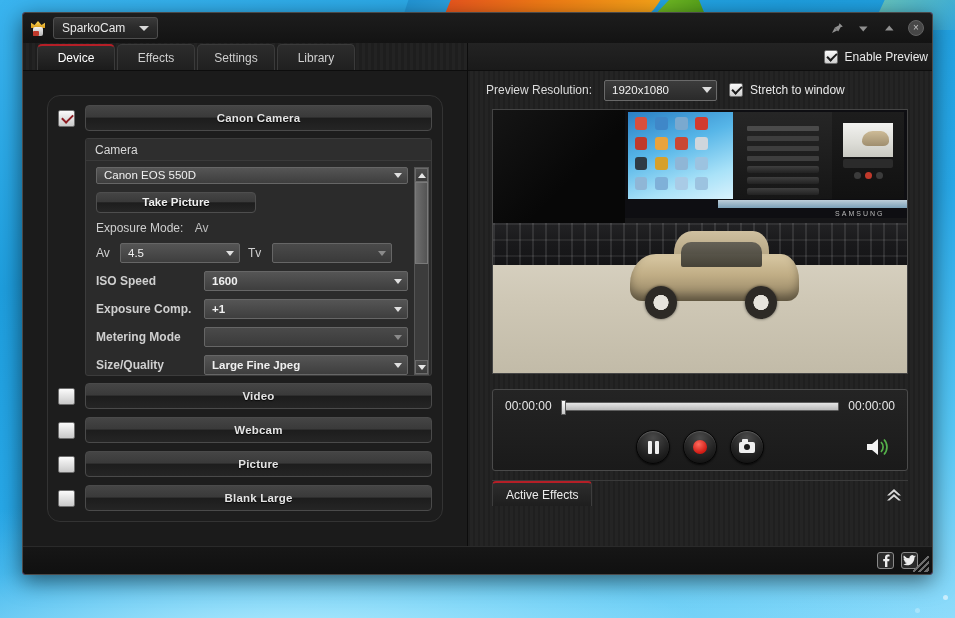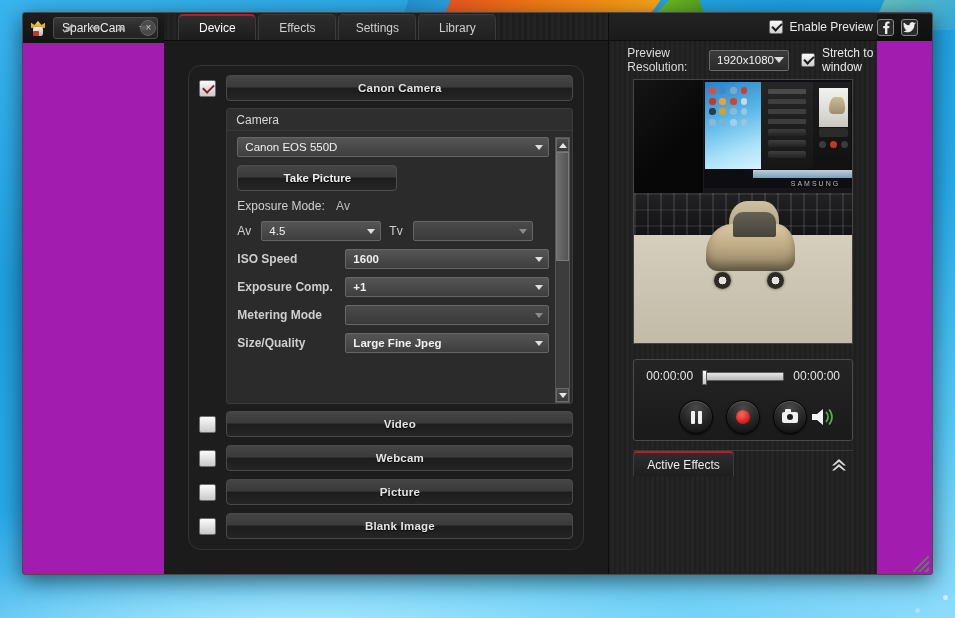--- a/index.html
+++ b/index.html
@@ -38,25 +38,25 @@
   .wp-glow {
     position: absolute; left: 0; bottom: 0; width: 100%; height: 120px;
     background: radial-gradient(ellipse at 30% 120%, rgba(190,240,255,.95) 0%, rgba(120,210,245,.3) 45%, rgba(0,0,0,0) 72%);
   }
   .wp-dot { position: absolute; width: 5px; height: 5px; border-radius: 50%;
             background: rgba(255,255,255,.55); }
 
   
   #app-window {
     position: absolute; left: 22px; top: 12px; width: 911px; height: 563px;
-    background: #a21caf;
+    background: #8b5cf6;
     border: 1px solid #4a4a4a;
     border-radius: 3px;
     box-shadow: 0 6px 22px rgba(0,0,0,.55);
-    display: flex; flex-direction: row;
+    display: flex; flex-direction: column;
     overflow: hidden;
   }
   
   #titlebar {
     height: 30px; flex: none;
     background: linear-gradient(180deg, #1d1d1d 0%, #131313 100%);
     display: flex; align-items: center; padding: 0 6px 0 4px;
     position: relative;
   }
   #app-icon {
@@ -256,21 +256,21 @@
     border-left: 2.2px solid #1c1c1c; border-bottom: 2.2px solid #1c1c1c;
     transform: rotate(-45deg);
   }
   #preview-res-bar {
     height: 38px; flex: none;
     display: flex; align-items: center; gap: 12px;
     padding: 0 0 0 18px;
   }
   #preview-res-label { font-size: 12px; color: #dcdcdc; }
   #preview-res-combo {
-    width: 101px; height: 21px;
+    width: 113px; height: 21px;
     background: linear-gradient(180deg,#3c3c3c,#2a2a2a);
     border: 1px solid #6a6a6a; border-radius: 2px;
     display: flex; align-items: center; justify-content: space-between;
     padding: 0 4px 0 7px; font-size: 11.5px; color: #f2f2f2; cursor: pointer;
   }
   #preview-res-combo .arrow {
     width: 0;height:0;border-left:5px solid transparent;border-right:5px solid transparent;border-top:6px solid #dcdcdc;
   }
   
   #preview-area {
@@ -639,21 +639,21 @@
           </div>
           <div class="src-row">
             <div class="chk"></div>
             <div class="src-btn">
               <span>Picture</span>
             </div>
           </div>
           <div class="src-row">
             <div class="chk"></div>
             <div class="src-btn">
-              <span>Blank Image</span>
+              <span>Blank Large</span>
             </div>
           </div>
         </div>
 
       </div>
     </div>
 
     <div id="right-pane">
 
       <div id="enable-preview-bar">

